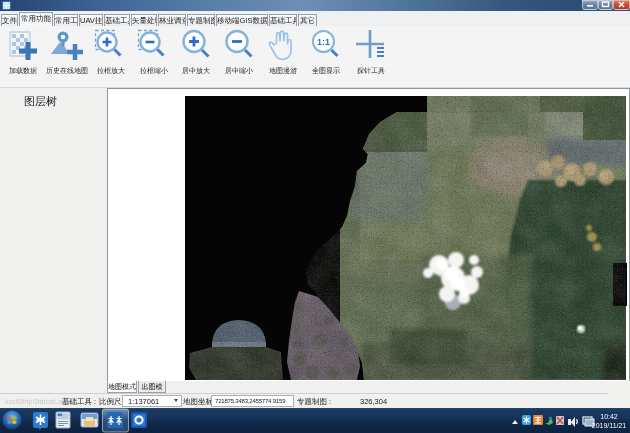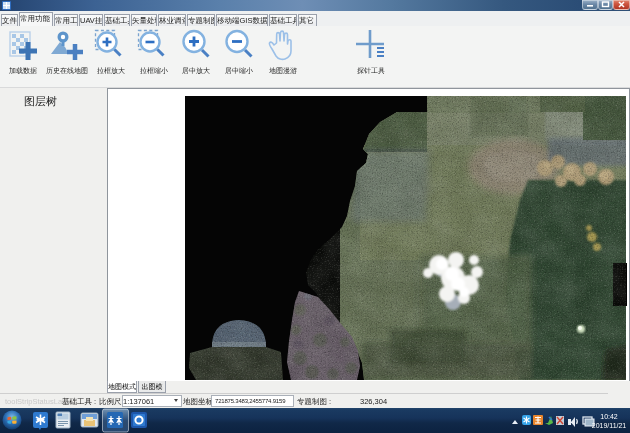--- a/index.html
+++ b/index.html
@@ -6,21 +6,21 @@
 #appico{position:absolute;left:2px;top:1px;width:9px;height:9px;background:#2f6dc0;border-radius:1px}
 #appico:before{content:"";position:absolute;left:1px;top:1px;width:7px;height:7px;background:
  linear-gradient(#fff,#fff) 0 3px/7px 1px no-repeat,
  linear-gradient(#fff,#fff) 3px 0/1px 7px no-repeat,
  linear-gradient(#cfe0f5,#cfe0f5) 0 0/7px 7px no-repeat}
 .wbtn{position:absolute;top:0;height:10px;border:1px solid rgba(255,255,255,.45);border-top:none;border-radius:0 0 3px 3px;box-shadow:inset 0 1px 0 rgba(255,255,255,.35)}
 #bmin{left:582px;width:16px;background:linear-gradient(#9fb4ca,#6d89a8 45%,#51718f)}
 #bmax{left:598px;width:15px;background:linear-gradient(#9fb4ca,#6d89a8 45%,#51718f)}
 #bclose{left:613px;width:17px;background:linear-gradient(#e08a73,#cf5842 40%,#b03524)}
 #tabrow{position:absolute;left:0;top:11px;width:630px;height:15px;background:#eef0f1}
-.tab{position:absolute;top:3px;height:12px;background:linear-gradient(#fafbfb,#e9ebee);border:1px solid #9aa0ab;border-bottom:none;font-size:7.5px;line-height:12px;color:#1a1a1a;white-space:nowrap;overflow:hidden}
+.tab{position:absolute;top:3px;height:12px;background:linear-gradient(#fafbfb,#e9ebee);border:1px solid #9aa0ab;border-bottom:none;font-size:7.5px;line-height:12px;text-align:center;color:#1a1a1a;white-space:nowrap;overflow:hidden}
 .tab.sel{top:1px;height:14px;background:#f6f7f7;z-index:2}
 #ribbon{position:absolute;left:0;top:26px;width:630px;height:62px;background:#f3f4f3;border-bottom:1px solid #d9dadb}
 .ritem{position:absolute;top:3px;width:44px;text-align:center}
 .ritem svg{display:block;margin:0 auto}
 .rlab{font-size:7px;color:#222;margin-top:3px;white-space:nowrap}
 #leftpanel{position:absolute;left:0;top:88px;width:107px;height:305px;background:#f0f0ee}
 #lphead{position:absolute;left:24px;top:6px;font-size:11px;color:#222}
 #treebox{position:absolute;left:4px;top:22px;width:99px;height:281px;background:#fff;border:1px solid #9ca1a8}
 #maparea{position:absolute;left:107px;top:88px;width:523px;height:293px;background:#fff;border:1px solid #8f959c;border-bottom:none}
 #maptabs{position:absolute;left:107px;top:381px;width:523px;height:12px;background:#f0f0ee}
@@ -125,20 +125,28 @@
 </svg>
       <div class="rlab">居中缩小</div>
     </div>
 <div class="ritem" style="left:261px">
 <svg width="34" height="34" viewBox="0 0 34 34">
 <g fill="none" stroke="#9cc0e8" stroke-width="1.6" stroke-linecap="round" stroke-linejoin="round">
 <path d="M8 16 C6 13 4.5 12.5 3.5 14 C2.8 15.2 4 17 6 20 L10 27 C12 30 16 31 19 30 C23 28.6 25 26 25 22 L25 12 C25 10.4 22.5 10.2 22 12 L21.5 15 L21.5 5.5 C21.5 3.6 18.8 3.6 18.5 5.5 L18 12 L17.5 3.5 C17.5 1.6 14.8 1.6 14.5 3.5 L14 12 L13.5 5 C13.3 3.2 10.8 3.2 10.7 5 L10.5 14 L8 16 Z"></path>
 </g>
 </svg>
       <div class="rlab">地图漫游</div>
+    </div>
+<div class="ritem" style="left:304px">
+<svg width="34" height="34" viewBox="0 0 34 34">
+<circle cx="14.5" cy="12.5" r="10.5" fill="#fff" stroke="#83b2e0" stroke-width="2"></circle>
+<text x="14.5" y="16" font-size="9" font-weight="bold" fill="#2e6fc2" text-anchor="middle" font-family="Liberation Sans">1:1</text>
+<path d="M22.5 21 L28.5 27" stroke="#4a80c4" stroke-width="3"></path>
+</svg>
+      <div class="rlab">全图显示</div>
     </div>
 <div class="ritem" style="left:349px">
 <svg width="34" height="34" viewBox="0 0 34 34">
 <path d="M2 15 H30 M16 1 V29" stroke="#6f9ccb" stroke-width="2.6"></path>
 <g stroke="#4a80c4" stroke-width="1.8">
 <path d="M23 19 H30 M23 23 H30 M23 27 H30"></path>
 </g>
 </svg>
       <div class="rlab">探针工具</div>
     </div>
@@ -282,21 +290,21 @@
 </svg>
 </div>
 <div id="maptabs">
   <div class="mtab" style="left:0;width:30px;background:#fff">地图模式</div>
   <div class="mtab" style="left:31px;width:28px;background:#e9eaea">出图模式</div>
 </div>
 <div id="statusbar">
   <div class="sb" style="left:5px;color:#c9c9c9">toolStripStatusLabel1</div>
   <div class="sb" style="left:62px">基础工具 :</div>
   <div class="sb" style="left:99px">比例尺 :</div>
-  <div class="sb" style="left:122px;top:1px;width:60px;height:12px;background:#fff;border:1px solid #aab0b8;line-height:11px;">1:137061</div>
+  <div class="sb" style="left:122px;top:1px;width:60px;height:12px;background:#fff;border:1px solid #aab0b8;line-height:11px;padding-left:5px">1:137061</div>
   <div class="sb" style="left:174px;top:5px;width:0;height:0;border-left:2.5px solid transparent;border-right:2.5px solid transparent;border-top:3.5px solid #444"></div>
   <div class="sb" style="left:183px">地图坐标 :</div>
   <div class="sb" style="left:211px;top:1px;width:83px;height:12px;background:#fff;border:1px solid #aab0b8;line-height:11px;padding-left:3px;font-size:6px;letter-spacing:-0.2px">721875.3483,2455774.9159</div>
   <div class="sb" style="left:297px">专题制图 :</div>
   <div class="sb" style="left:360px">326,304</div>
 </div>
 <div id="taskbar">
 <svg width="630" height="25" viewBox="0 0 630 25" style="position:absolute;left:0;top:0">
 <defs>
 <radialGradient id="orb" cx="50%" cy="35%" r="65%">

